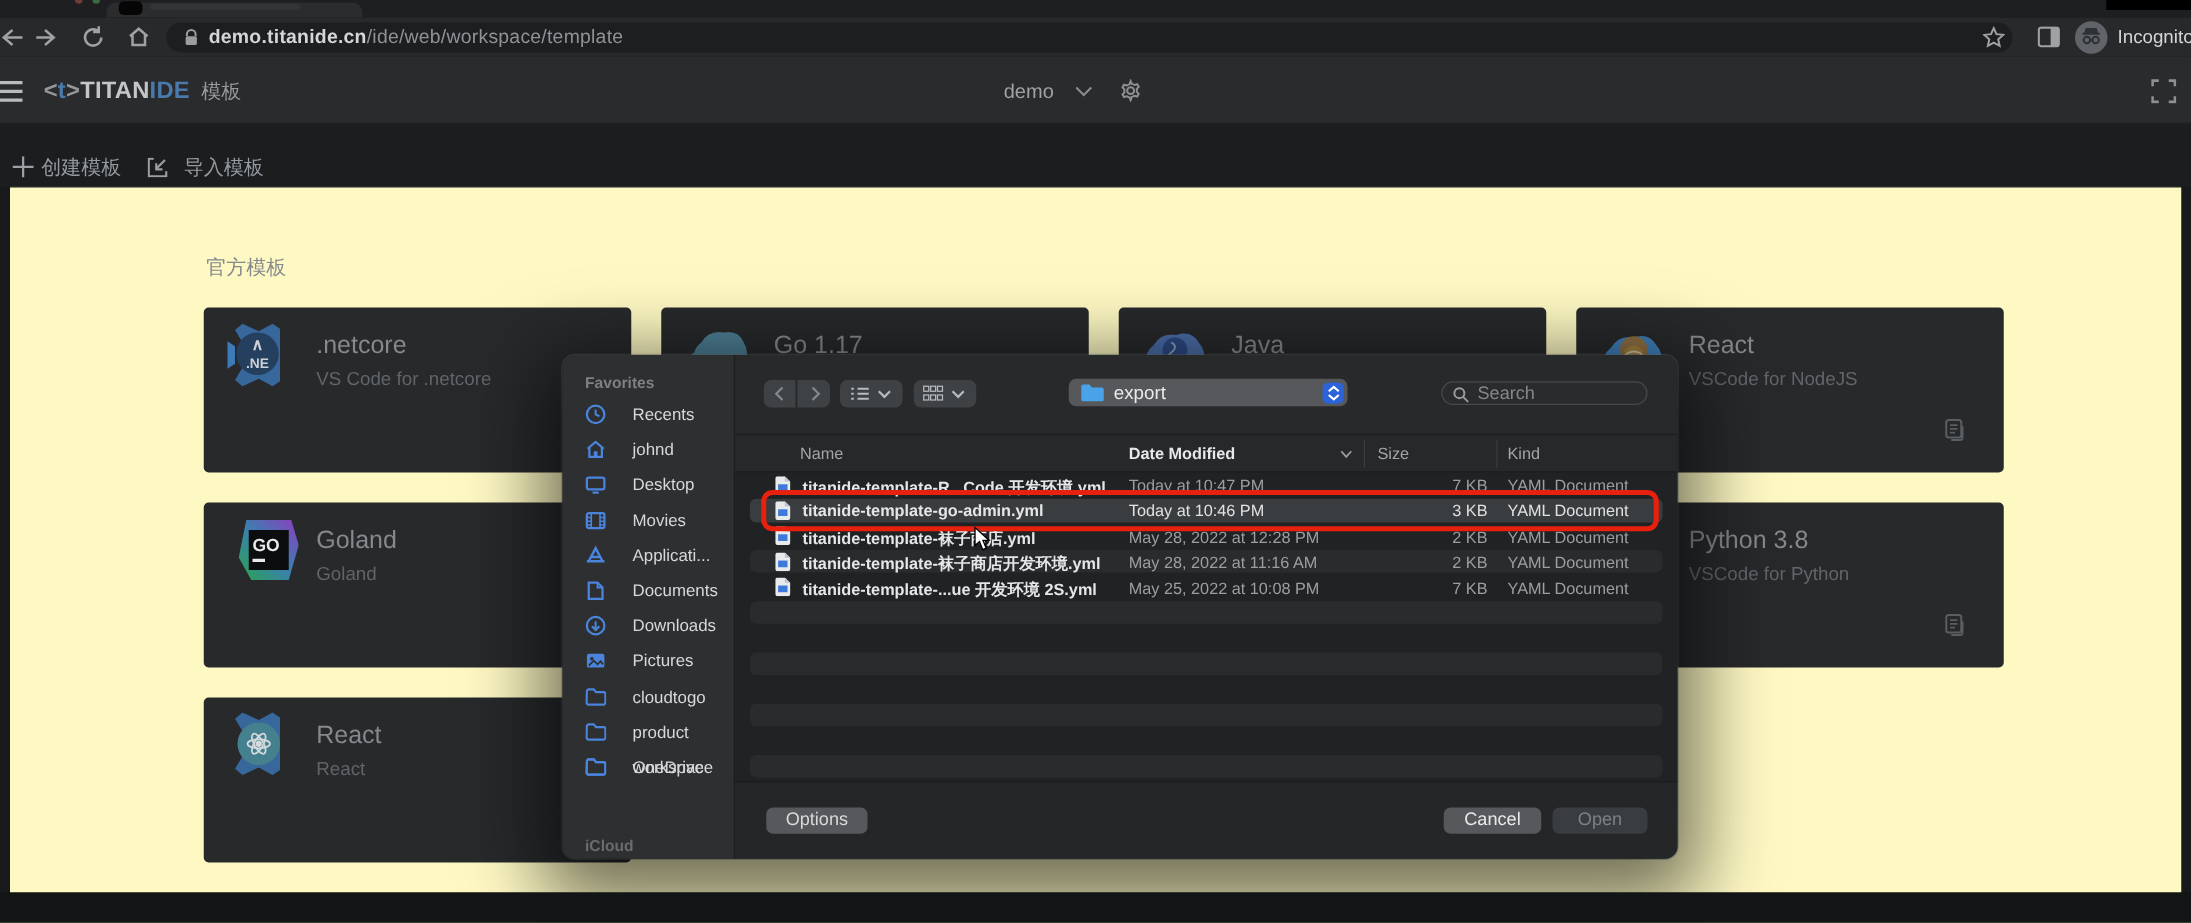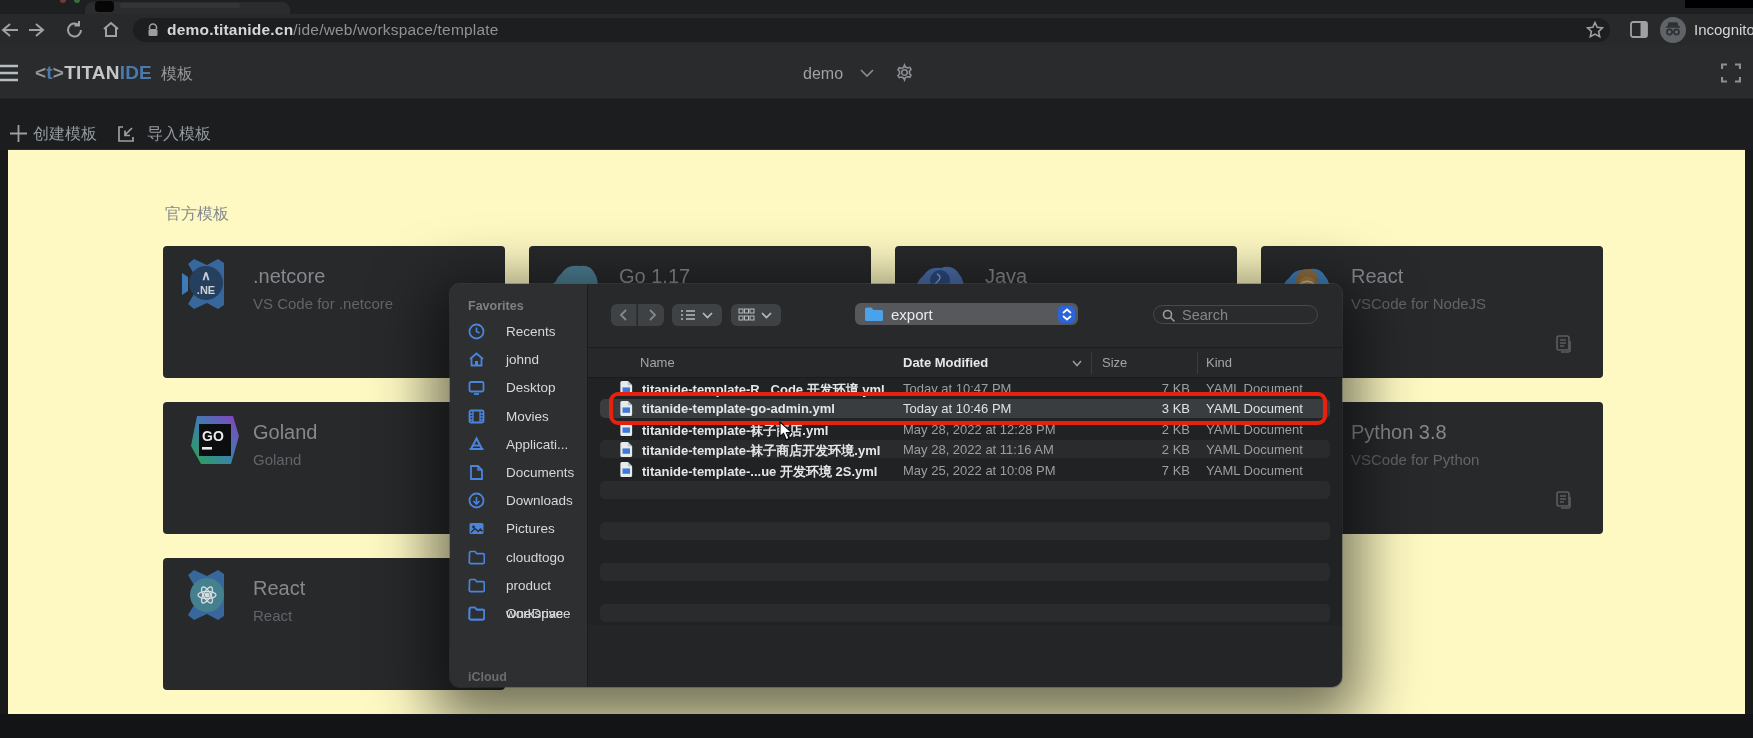--- a/index.html
+++ b/index.html
@@ -368,20 +368,25 @@
         <span class="fdate">May 25, 2022 at 10:08 PM</span>
         <span class="fsize">7 KB</span>
         <span class="fkind">YAML Document</span>
       </div>
       <div class="zrow" style="top:133px"></div>
       <div class="zrow" style="top:174px"></div>
       <div class="zrow" style="top:215px"></div>
       <div class="zrow" style="top:256px"></div>
     </div>
 
+    <div class="abs" id="dbottom">
+      <div class="dlgbtn" style="left:25px;width:81px;background:#56585b;color:#d7d9da;line-height:21px;">Options</div>
+      <div class="dlgbtn" style="left:567px;width:78px;background:#56585b;color:#e8eaeb;line-height:21px;">Cancel</div>
+      <div class="dlgbtn" style="left:654px;width:76px;background:#3a3d40;color:#7d8184;line-height:21px;">Open</div>
+    </div>
   </div>
 
   <div id="sbitems">
       <div class="abs sbitem" style="left:468px;top:322.0px">
         <svg class="ic" viewBox="0 0 17 17">
           <circle cx="8.5" cy="8.5" r="7" stroke="#4a84dd" stroke-width="1.8" fill="none"></circle>
           <path d="M8.5 4.5 V8.5 L11.5 10" stroke="#4a84dd" stroke-width="1.6" fill="none"></path>
         </svg>
         <span class="tx">Recents</span>
       </div>

